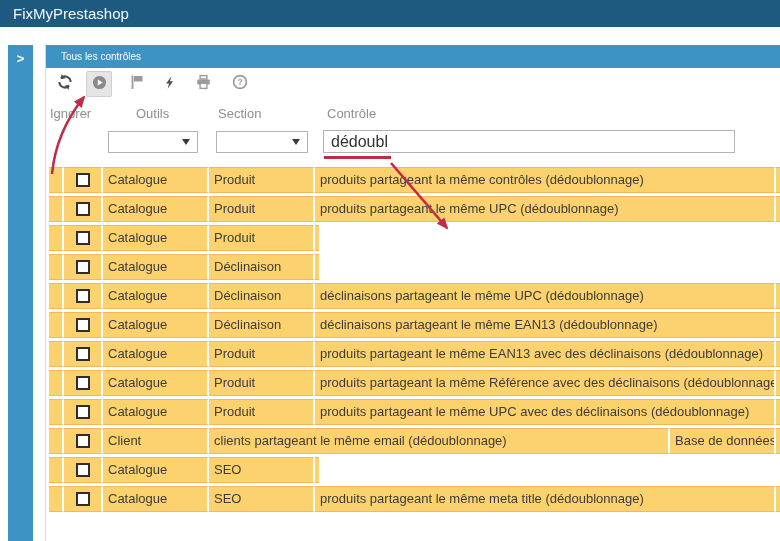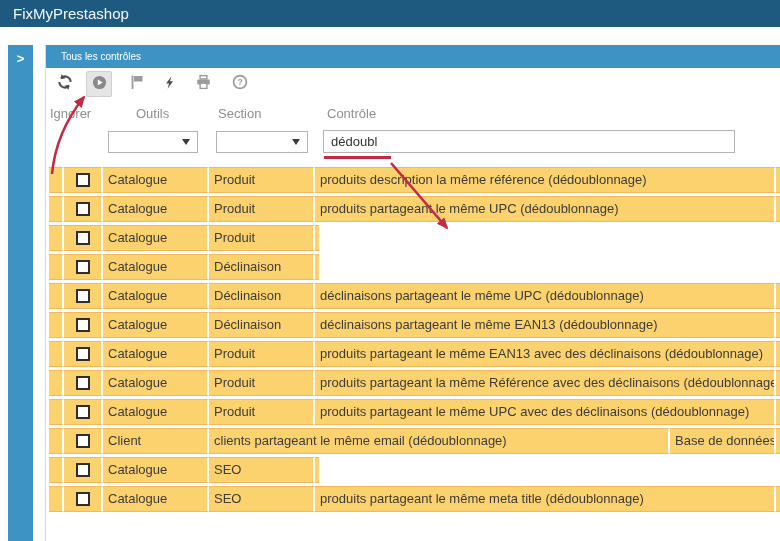--- a/index.html
+++ b/index.html
@@ -77,21 +77,21 @@
     width: 100%; height: 100%; border: none; background: transparent;
     -webkit-appearance: none; appearance: none; font-size: 12px; padding-left: 4px;
   }
   .selwrap .caret {
     position: absolute; right: 7px; top: 7px; width: 0; height: 0;
     border-left: 4px solid transparent; border-right: 4px solid transparent;
     border-top: 6px solid #3a3a3a; pointer-events: none;
   }
   .filter-input {
     position: absolute; left: 277px; top: 85px; width: 412px; height: 23px;
-    border: 1px solid var(--field-border); font-size: 13px; color: #333;
+    border: 1px solid var(--field-border); font-size: 16px; color: #333;
     padding-left: 7px; font-family: "Liberation Sans", sans-serif;
   }
 
   
   .tbody { position: absolute; left: 3px; top: 122px; right: 0; }
   .row {
     display: flex; height: 26px; margin-bottom: 3px;
     background: transparent; font-size: 13px; color: var(--row-text);
   }
   .cell {
@@ -208,21 +208,21 @@
   <input class="filter-input" type="text" value="dédoubl" style="">
 
   <div class="tbody">
       <div class="row">
     <div class="cell c-sliver"></div>
     <div class="cell c-cb">
       <input type="checkbox" class="cb" style="">
     </div>
     <div class="cell c-outils">Catalogue</div>
     <div class="cell c-section">Produit</div>
-    <div class="cell c-controle">produits description la même référence (dédoublonnage)</div>
+    <div class="cell c-controle">produits partageant la même contrôles (dédoublonnage)</div>
     <div class="cell c-end"></div>
   </div>
       <div class="row">
     <div class="cell c-sliver"></div>
     <div class="cell c-cb">
       <input type="checkbox" class="cb" style="">
     </div>
     <div class="cell c-outils">Catalogue</div>
     <div class="cell c-section">Produit</div>
     <div class="cell c-controle">produits partageant le même UPC (dédoublonnage)</div>

